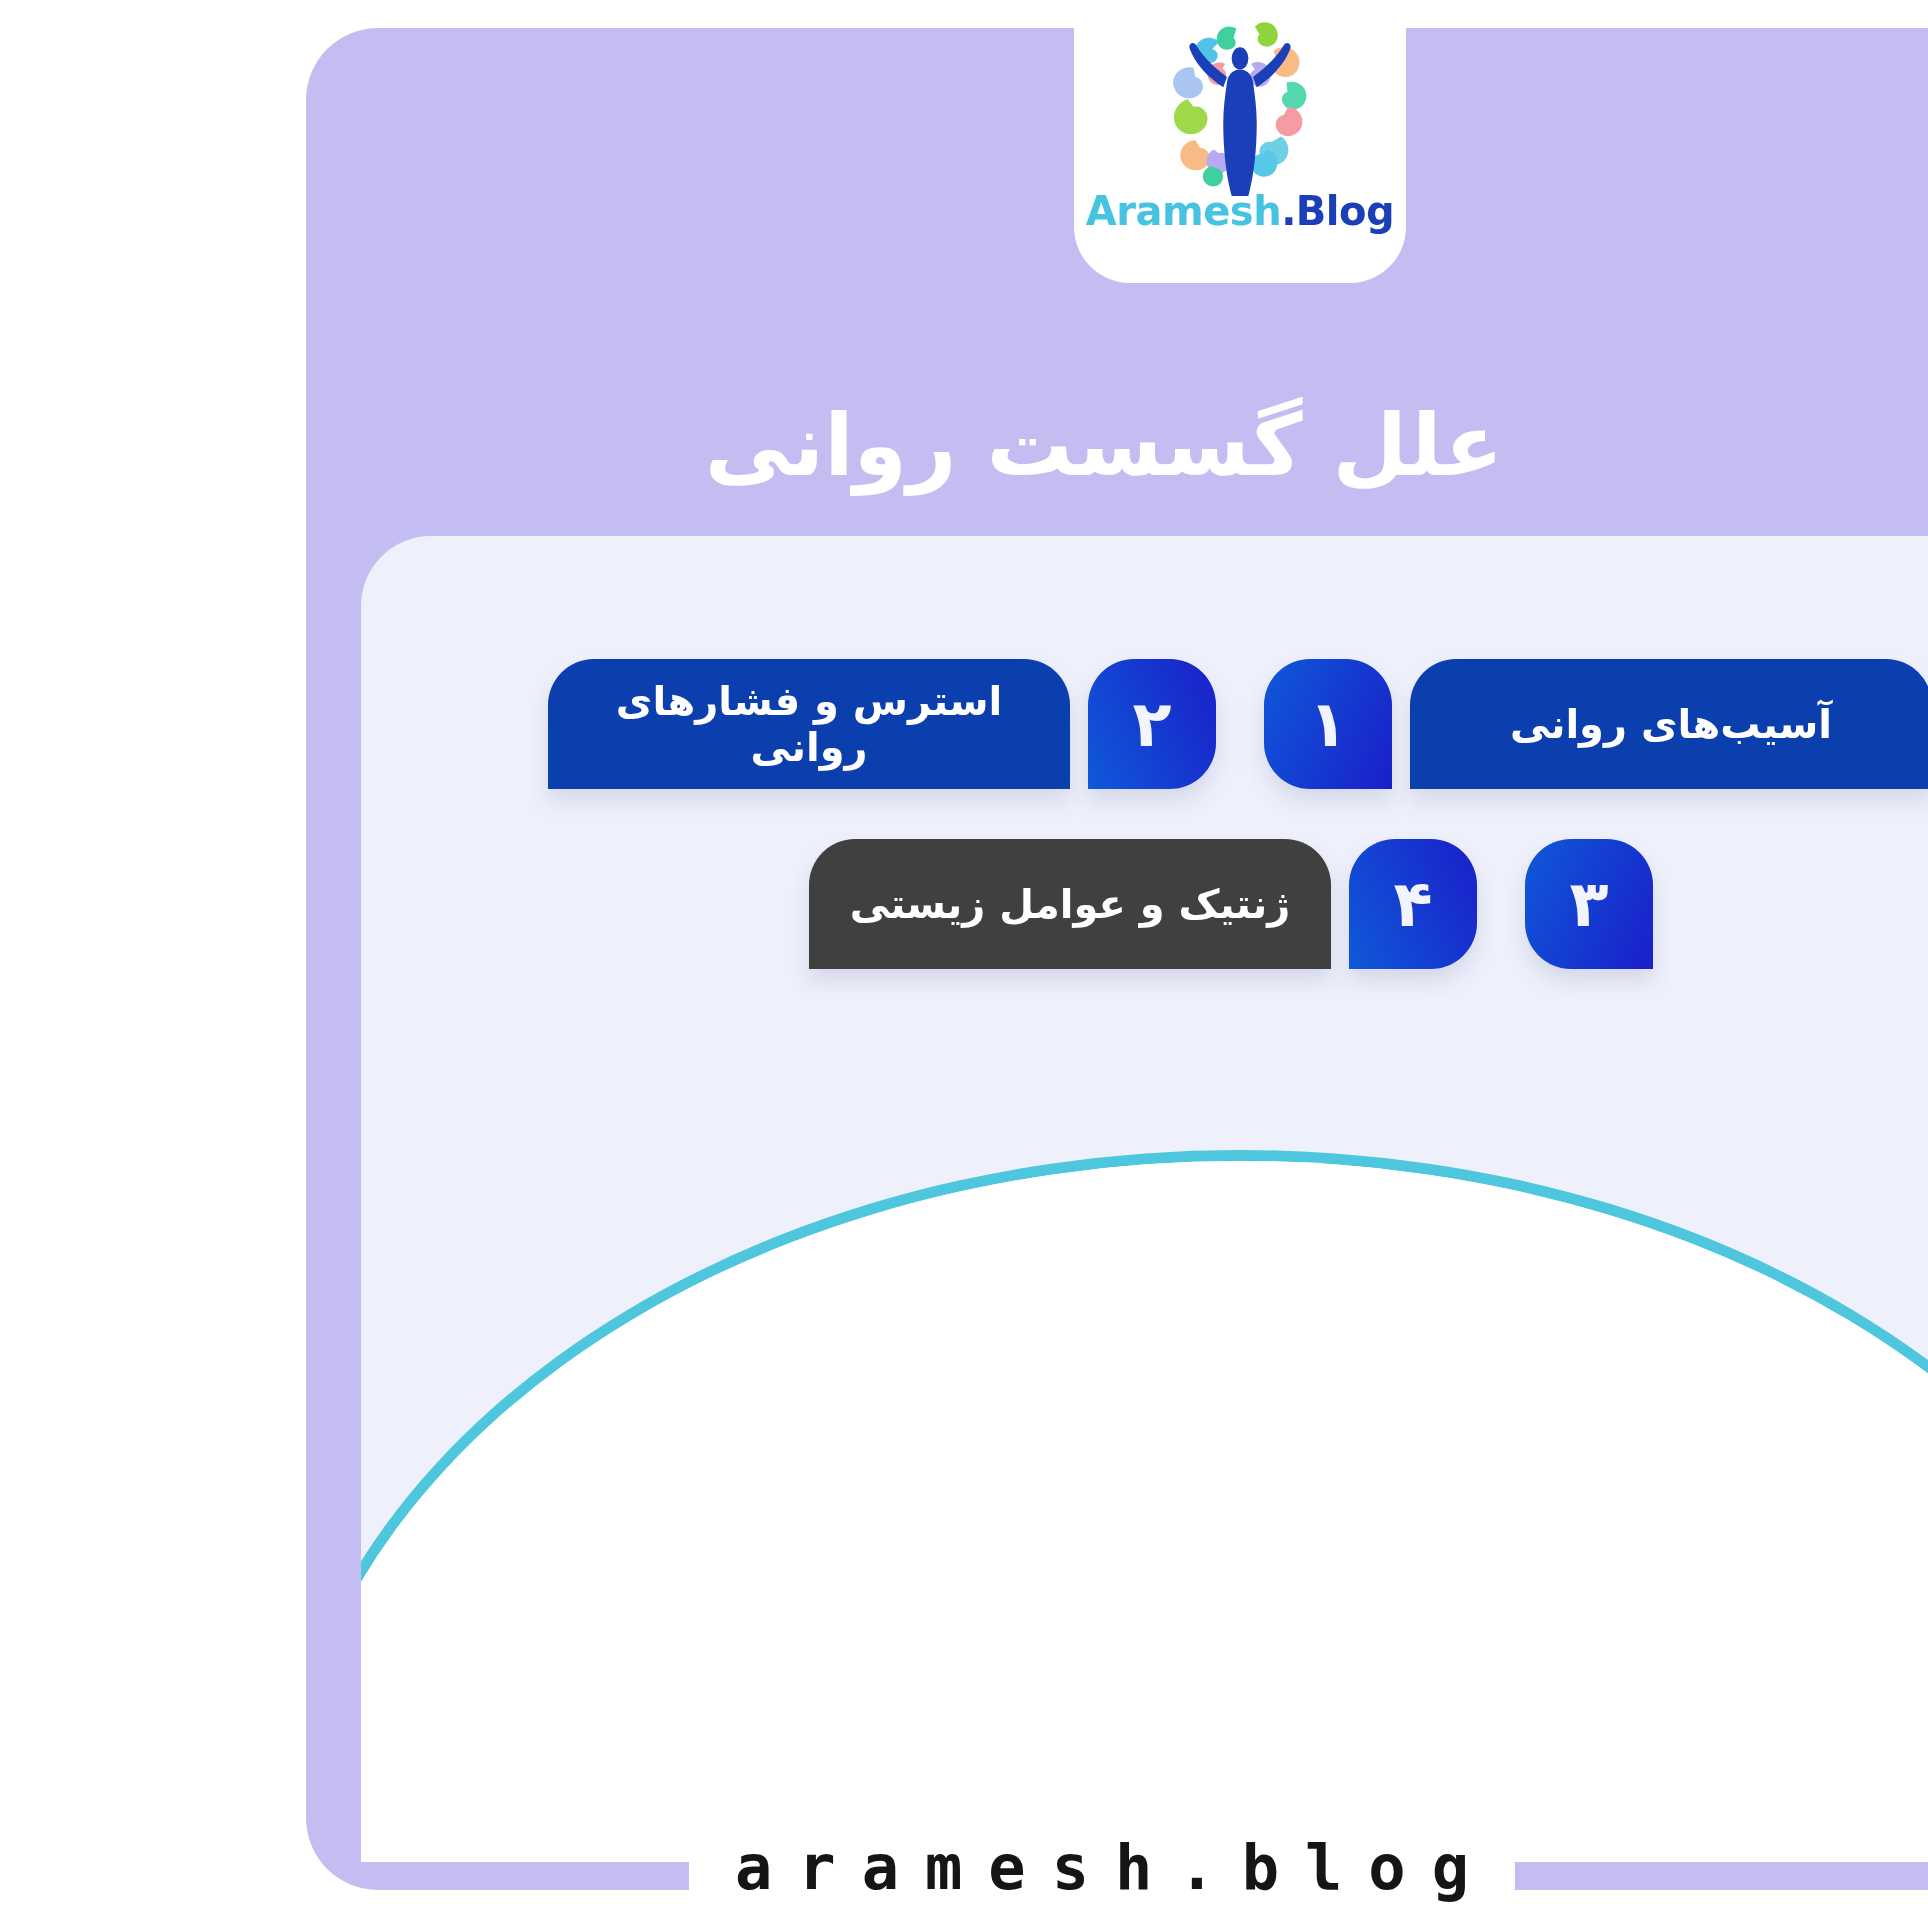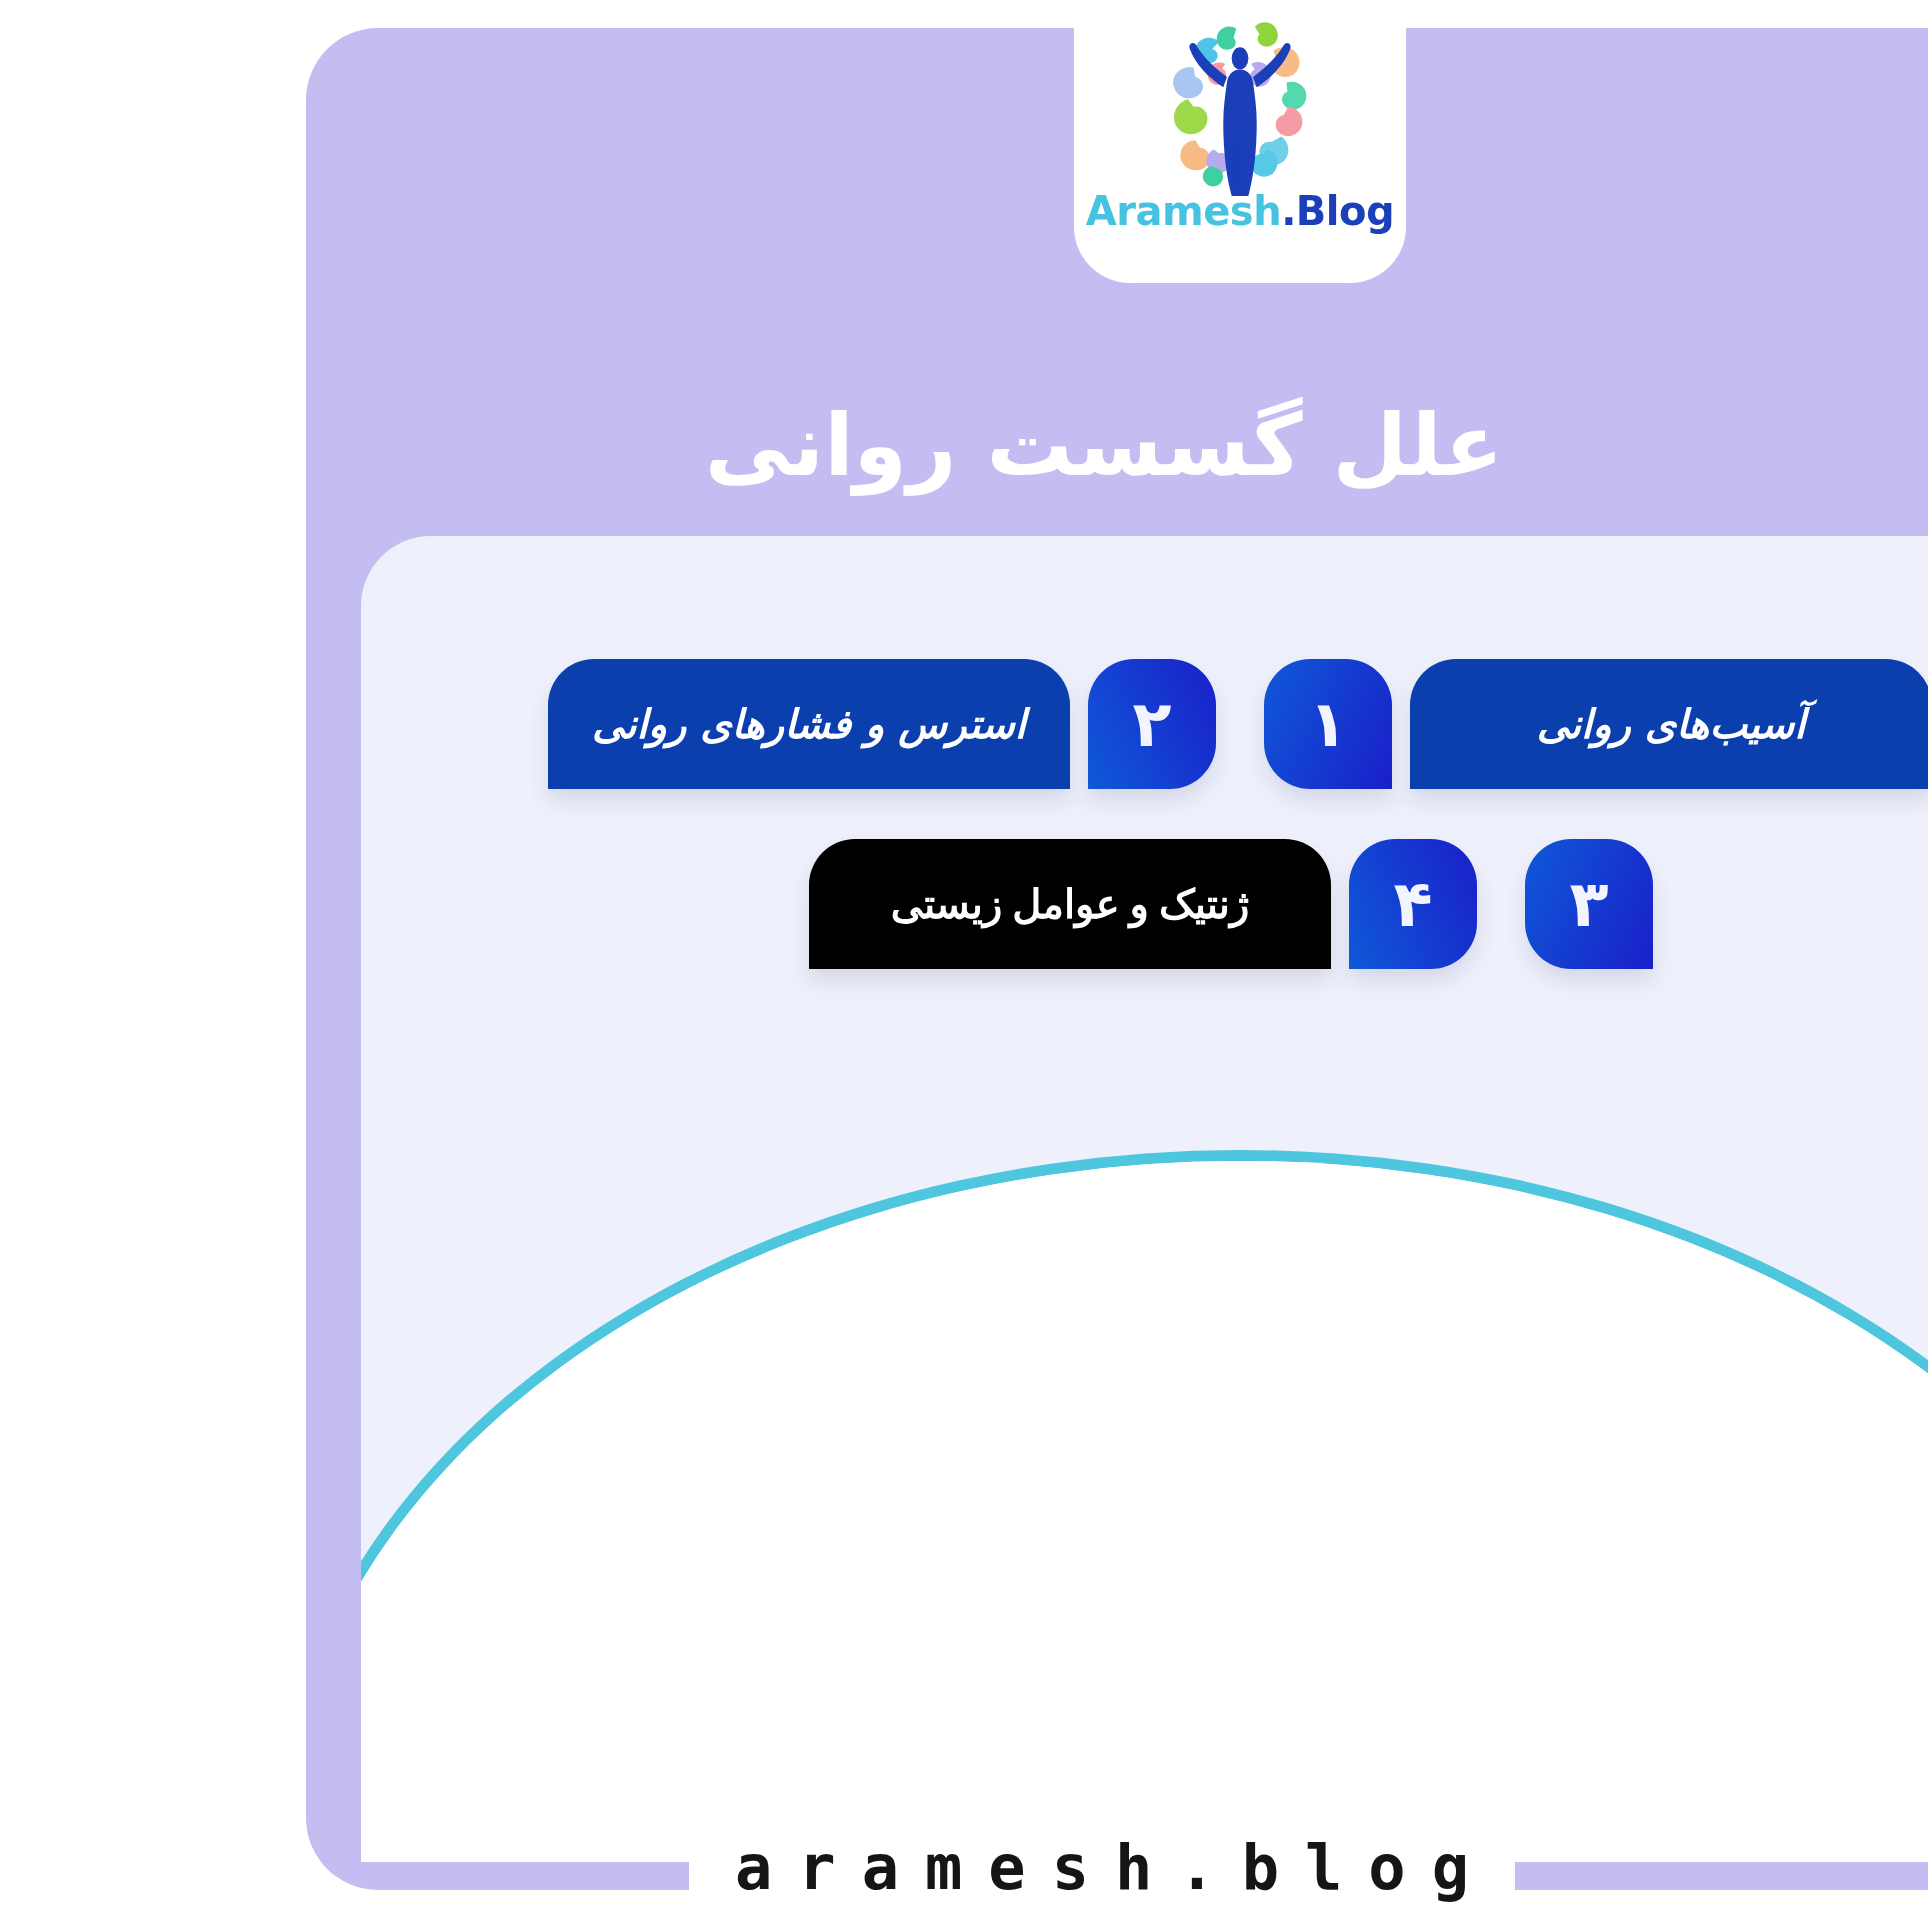--- a/index.html
+++ b/index.html
@@ -125,22 +125,22 @@
     border-top-left-radius: 46px;
     border-top-right-radius: 46px;
     border-bottom-left-radius: 0;
     border-bottom-right-radius: 0;
     box-shadow: 0 12px 20px rgba(90, 90, 140, 0.16);
     direction: rtl;
     box-sizing: border-box;
     padding: 0 26px;
     text-align: center;
   }
-  .bar.tone-deep { background: #0c3fae; font-style: italic; }
-  .bar.tone-aqua { background: #000000; font-family: Liberation Serif, serif; }
+  .bar.tone-deep { background: #0c3fae; }
+  .bar.tone-aqua { background: #404040; }
 
   
   .badge {
     width: 128px;
     height: 130px;
     display: flex;
     align-items: center;
     justify-content: center;
     color: #f2f4ff;
     font-size: 64px;

